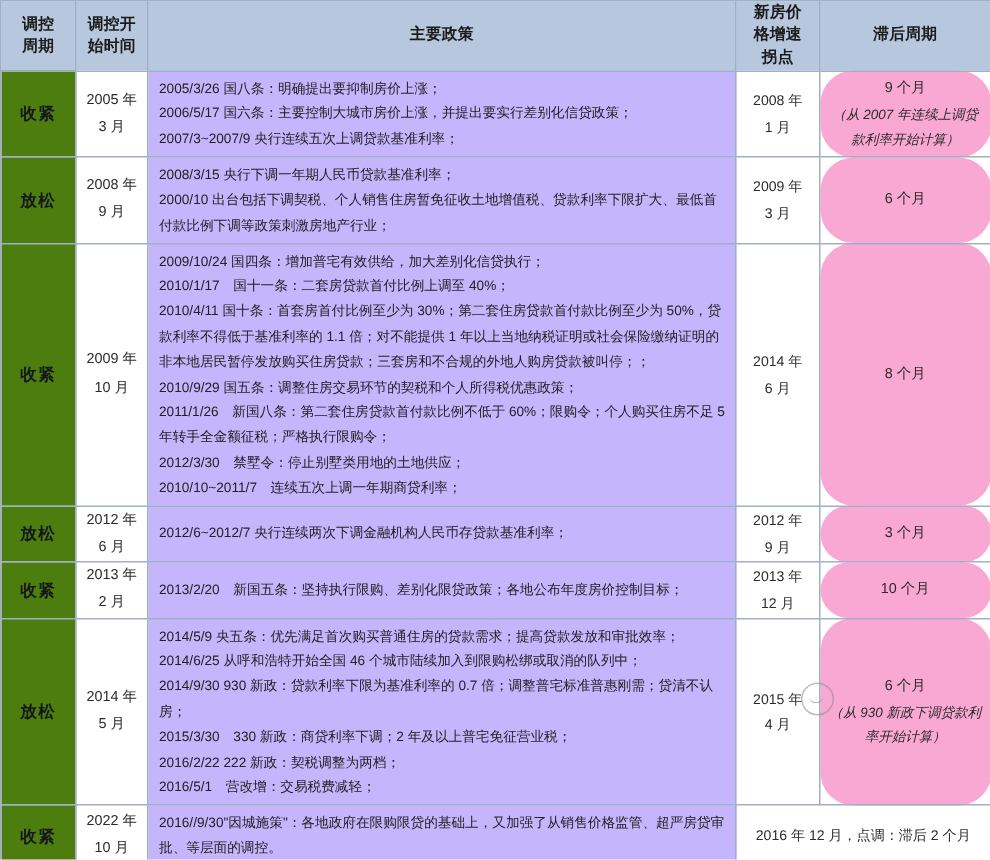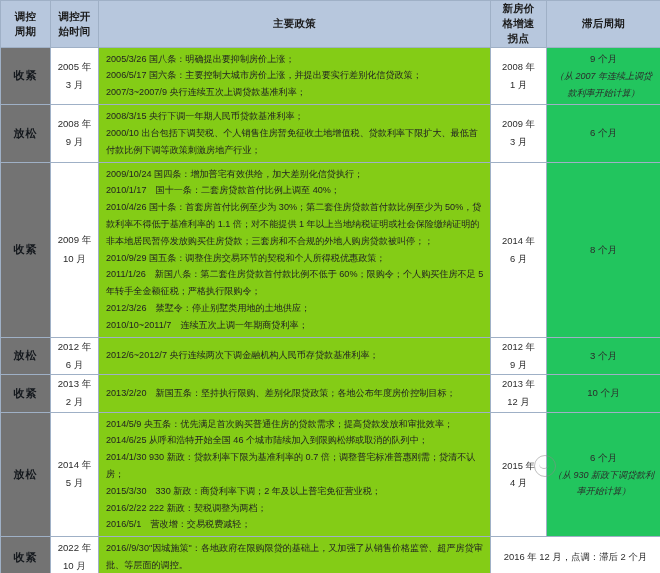--- a/index.html
+++ b/index.html
@@ -51,41 +51,41 @@
     font-size: 10.5px;
     text-align: center;
     line-height: 1.45;
     height: 44px;
     letter-spacing: 0.2px;
   }
   .policy-table thead th .hl { display: block; }
 
   
   td.cycle {
-    background: #737373;
+    background: #4d7c0f;
     text-align: center;
     font-weight: bold;
     font-size: 11px;
     color: #14181d;
     letter-spacing: 1px;
   }
 
   
   td.start {
     background: #ffffff;
     text-align: center;
     font-size: 9.6px;
     color: #2b2b2b;
     line-height: 1.9;
   }
   td.start .sl { display: block; white-space: nowrap; }
 
   
   td.policy {
-    background: #84cc16;
+    background: #c4b5fd;
     text-align: left;
     padding: 3px 6px 3px 7px;
     color: #222222;
     font-size: 9.1px;
     line-height: 1.85;
   }
   td.policy .pl {
     display: block;
     white-space: normal;
     word-break: break-all;
@@ -96,26 +96,27 @@
     background: #ffffff;
     text-align: center;
     font-size: 9.4px;
     color: #2b2b2b;
     line-height: 1.9;
   }
   td.inflect .il { display: block; white-space: nowrap; }
 
   
   td.lag {
-    background: #22c55e;
+    background: #f9a8d4;
     text-align: center;
     font-size: 9.6px;
     color: #2b2b2b;
     line-height: 1.85;
     padding: 2px 5px;
+    border-radius: 22px;
   }
   td.lag .ll { display: block; }
   td.lag .ll.note { font-size: 9px; font-style: italic; }
 
   
   td.last-span {
     background: #ffffff;
     text-align: center;
     font-size: 9.4px;
     color: #2b2b2b;
@@ -241,24 +242,24 @@
         </tr>
         <tr>
           <td class="cycle">收紧</td>
           <td class="start">
             <span class="sl">2009 年</span>
             <span class="sl">10 月</span>
           </td>
           <td class="policy">
             <span class="pl">2009/10/24 国四条：增加普宅有效供给，加大差别化信贷执行；</span>
             <span class="pl">2010/1/17　国十一条：二套房贷款首付比例上调至 40%；</span>
-            <span class="pl">2010/4/26 国十条：首套房首付比例至少为 30%；第二套住房贷款首付款比例至少为 50%，贷款利率不得低于基准利率的 1.1 倍；对不能提供 1 年以上当地纳税证明或社会保险缴纳证明的非本地居民暂停发放购买住房贷款；三套房和不合规的外地人购房贷款被叫停；；</span>
+            <span class="pl">2010/4/11 国十条：首套房首付比例至少为 30%；第二套住房贷款首付款比例至少为 50%，贷款利率不得低于基准利率的 1.1 倍；对不能提供 1 年以上当地纳税证明或社会保险缴纳证明的非本地居民暂停发放购买住房贷款；三套房和不合规的外地人购房贷款被叫停；；</span>
             <span class="pl">2010/9/29 国五条：调整住房交易环节的契税和个人所得税优惠政策；</span>
             <span class="pl">2011/1/26　新国八条：第二套住房贷款首付款比例不低于 60%；限购令；个人购买住房不足 5 年转手全金额征税；严格执行限购令；</span>
-            <span class="pl">2012/3/26　禁墅令：停止别墅类用地的土地供应；</span>
+            <span class="pl">2012/3/30　禁墅令：停止别墅类用地的土地供应；</span>
             <span class="pl">2010/10~2011/7　连续五次上调一年期商贷利率；</span>
           </td>
           <td class="inflect">
             <span class="il">2014 年</span>
             <span class="il">6 月</span>
           </td>
           <td class="lag">
             <span class="ll">8 个月</span>
           </td>
         </tr>
@@ -298,21 +299,21 @@
         </tr>
         <tr>
           <td class="cycle">放松</td>
           <td class="start">
             <span class="sl">2014 年</span>
             <span class="sl">5 月</span>
           </td>
           <td class="policy">
             <span class="pl">2014/5/9 央五条：优先满足首次购买普通住房的贷款需求；提高贷款发放和审批效率；</span>
             <span class="pl">2014/6/25 从呼和浩特开始全国 46 个城市陆续加入到限购松绑或取消的队列中；</span>
-            <span class="pl">2014/1/30 930 新政：贷款利率下限为基准利率的 0.7 倍；调整普宅标准普惠刚需；贷清不认房；</span>
+            <span class="pl">2014/9/30 930 新政：贷款利率下限为基准利率的 0.7 倍；调整普宅标准普惠刚需；贷清不认房；</span>
             <span class="pl">2015/3/30　330 新政：商贷利率下调；2 年及以上普宅免征营业税；</span>
             <span class="pl">2016/2/22 222 新政：契税调整为两档；</span>
             <span class="pl">2016/5/1　营改增：交易税费减轻；</span>
           </td>
           <td class="inflect">
             <span class="il">2015 年</span>
             <span class="il">4 月</span>
           </td>
           <td class="lag">
             <span class="ll">6 个月</span>

